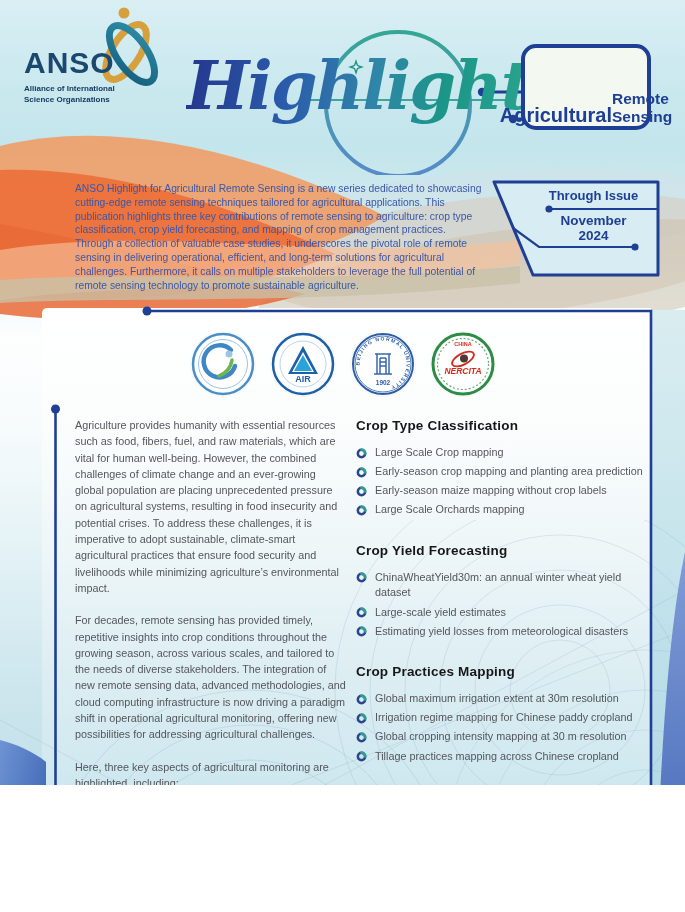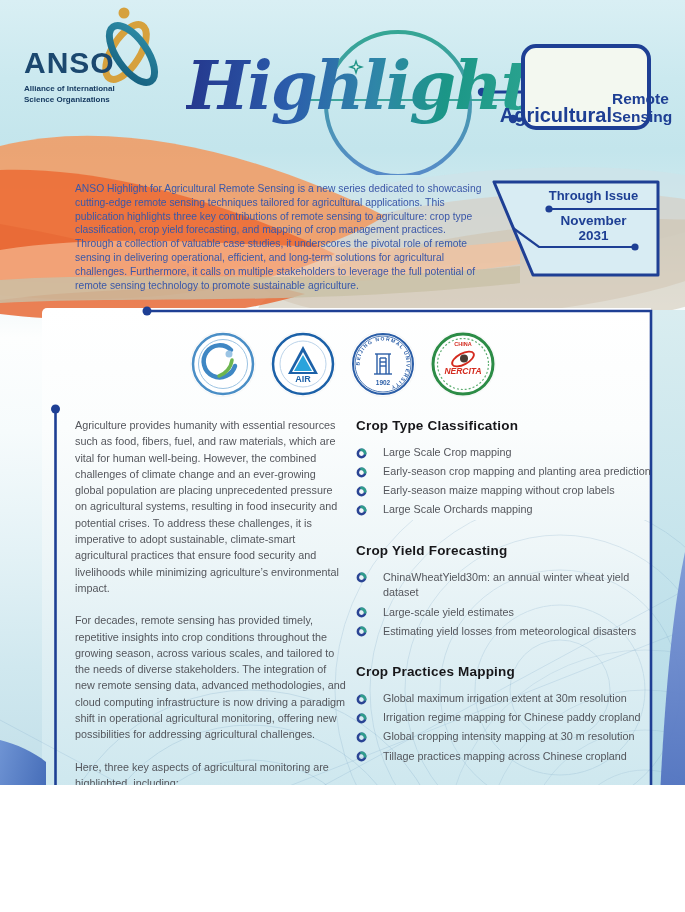--- a/index.html
+++ b/index.html
@@ -68,21 +68,21 @@
   .logo svg{position:absolute;left:0;top:0;}
 
   
   .left-col{left:75px;top:417px;width:272px;z-index:6;font-size:10.8px;line-height:16.3px;
     color:#54565c;}
   .left-col p{margin:0 0 16px 0;}
   .right-col{left:356px;top:418px;width:298px;z-index:6;}
   .sec-title{font-size:13.5px;font-weight:bold;color:#17171a;margin:25px 0 12px 0;
     letter-spacing:.2px;}
   .sec:first-child .sec-title{margin-top:0;}
-  .bullet{display:flex;gap:16px;margin:0 0 3.5px 0;}
+  .bullet{display:flex;gap:8px;margin:0 0 3.5px 0;}
   .bullet .bicon{flex:0 0 auto;margin-top:2.5px;}
   .btext{font-size:10.8px;line-height:15.6px;color:#54565c;}
 </style>
 </head>
 <body>
 
 <div class="page">
 
   <div class="abs beige3"></div>
   <div class="abs beige1"></div>
@@ -179,21 +179,21 @@
   <div class="abs issue-box">
     <svg width="173" height="97" viewBox="0 0 173 97">
       <path d="M7,2 L171,2 L171,95 L46,95 Z" fill="#d8ecf3" stroke="#1e3f94" stroke-width="3" stroke-linejoin="round"></path>
       <path d="M62,29 L171,29" stroke="#1e3f94" stroke-width="2.2"></path>
       <circle cx="62" cy="29" r="3.6" fill="#1e3f94"></circle>
       <path d="M26,48 L52,67 L148,67" stroke="#1e3f94" stroke-width="2.2" fill="none"></path>
       <circle cx="148" cy="67" r="3.6" fill="#1e3f94"></circle>
     </svg>
     <div class="abs issue-label">Through Issue</div>
     <div class="abs issue-month">November</div>
-    <div class="abs issue-year">2031</div>
+    <div class="abs issue-year">2024</div>
   </div>
 
   <svg class="abs frame-lines" width="685" height="912" viewBox="0 0 685 912">
     <path d="M146,311 L651,311 L651,884" fill="none" stroke="#1e3f94" stroke-width="2.6"></path>
     <circle cx="147" cy="311" r="4.5" fill="#1e3f94"></circle>
     <path d="M55.5,409 L55.5,882" fill="none" stroke="#1e3f94" stroke-width="2.6"></path>
     <circle cx="55.5" cy="409" r="4.5" fill="#1e3f94"></circle>
   </svg>
 
   <div class="abs logos">

